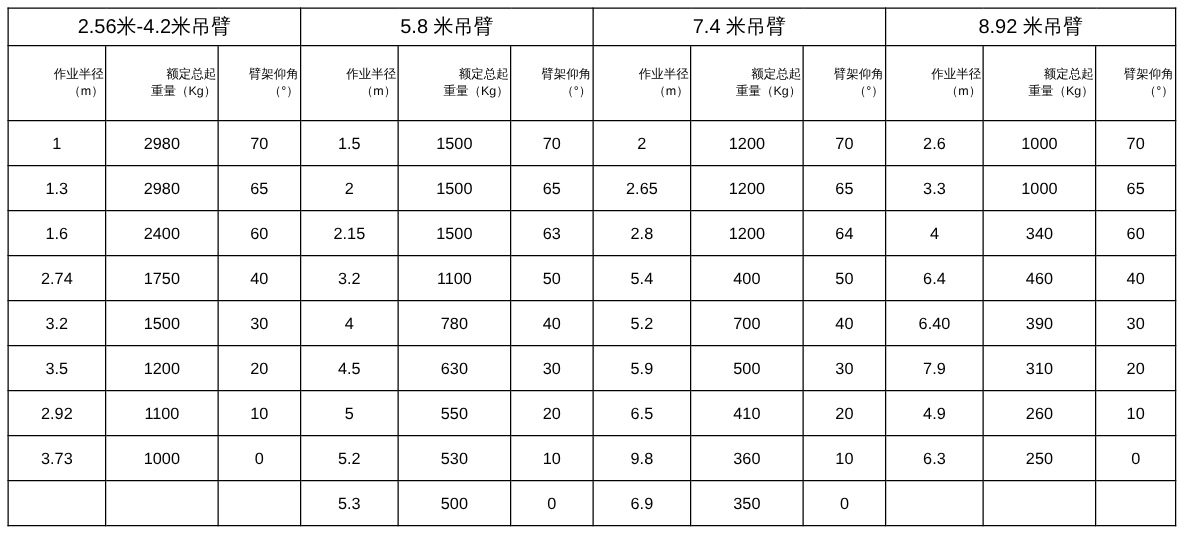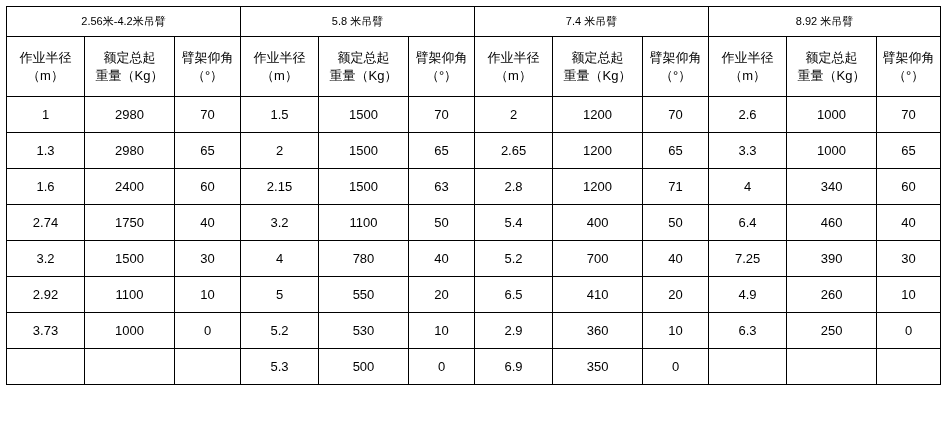--- a/index.html
+++ b/index.html
@@ -30,26 +30,27 @@
     text-align: center;
     vertical-align: middle;
     font-size: 13px;
     line-height: 1.35;
     padding: 2px 1px;
     box-sizing: border-box;
   }
   
   tr.group-row td {
     height: 30px;
-    font-size: 11px;
+    font-size: 16px;
   }
   
   tr.head-row td {
     height: 60px;
-    font-size: 13px;
+    font-size: 10px;
+    text-align: right;
   }
   tr.data-row td {
     height: 36px;
   }
   td.blank-outer {
     border: none;
   }
   .hdr-line {
     display: block;
   }
@@ -161,21 +162,21 @@
       </tr>
       <tr class="data-row">
         <td>1.6</td>
         <td>2400</td>
         <td>60</td>
         <td>2.15</td>
         <td>1500</td>
         <td>63</td>
         <td>2.8</td>
         <td>1200</td>
-        <td>71</td>
+        <td>64</td>
         <td>4</td>
         <td>340</td>
         <td>60</td>
       </tr>
       <tr class="data-row">
         <td>2.74</td>
         <td>1750</td>
         <td>40</td>
         <td>3.2</td>
         <td>1100</td>
@@ -190,23 +191,37 @@
       <tr class="data-row">
         <td>3.2</td>
         <td>1500</td>
         <td>30</td>
         <td>4</td>
         <td>780</td>
         <td>40</td>
         <td>5.2</td>
         <td>700</td>
         <td>40</td>
-        <td>7.25</td>
+        <td>6.40</td>
         <td>390</td>
         <td>30</td>
+      </tr>
+      <tr class="data-row">
+        <td>3.5</td>
+        <td>1200</td>
+        <td>20</td>
+        <td>4.5</td>
+        <td>630</td>
+        <td>30</td>
+        <td>5.9</td>
+        <td>500</td>
+        <td>30</td>
+        <td>7.9</td>
+        <td>310</td>
+        <td>20</td>
       </tr>
       <tr class="data-row">
         <td>2.92</td>
         <td>1100</td>
         <td>10</td>
         <td>5</td>
         <td>550</td>
         <td>20</td>
         <td>6.5</td>
         <td>410</td>
@@ -215,21 +230,21 @@
         <td>260</td>
         <td>10</td>
       </tr>
       <tr class="data-row">
         <td>3.73</td>
         <td>1000</td>
         <td>0</td>
         <td>5.2</td>
         <td>530</td>
         <td>10</td>
-        <td>2.9</td>
+        <td>9.8</td>
         <td>360</td>
         <td>10</td>
         <td>6.3</td>
         <td>250</td>
         <td>0</td>
       </tr>
       <tr class="data-row">
         <td class="blank-outer"></td>
         <td class="blank-outer"></td>
         <td class="blank-outer"></td>

